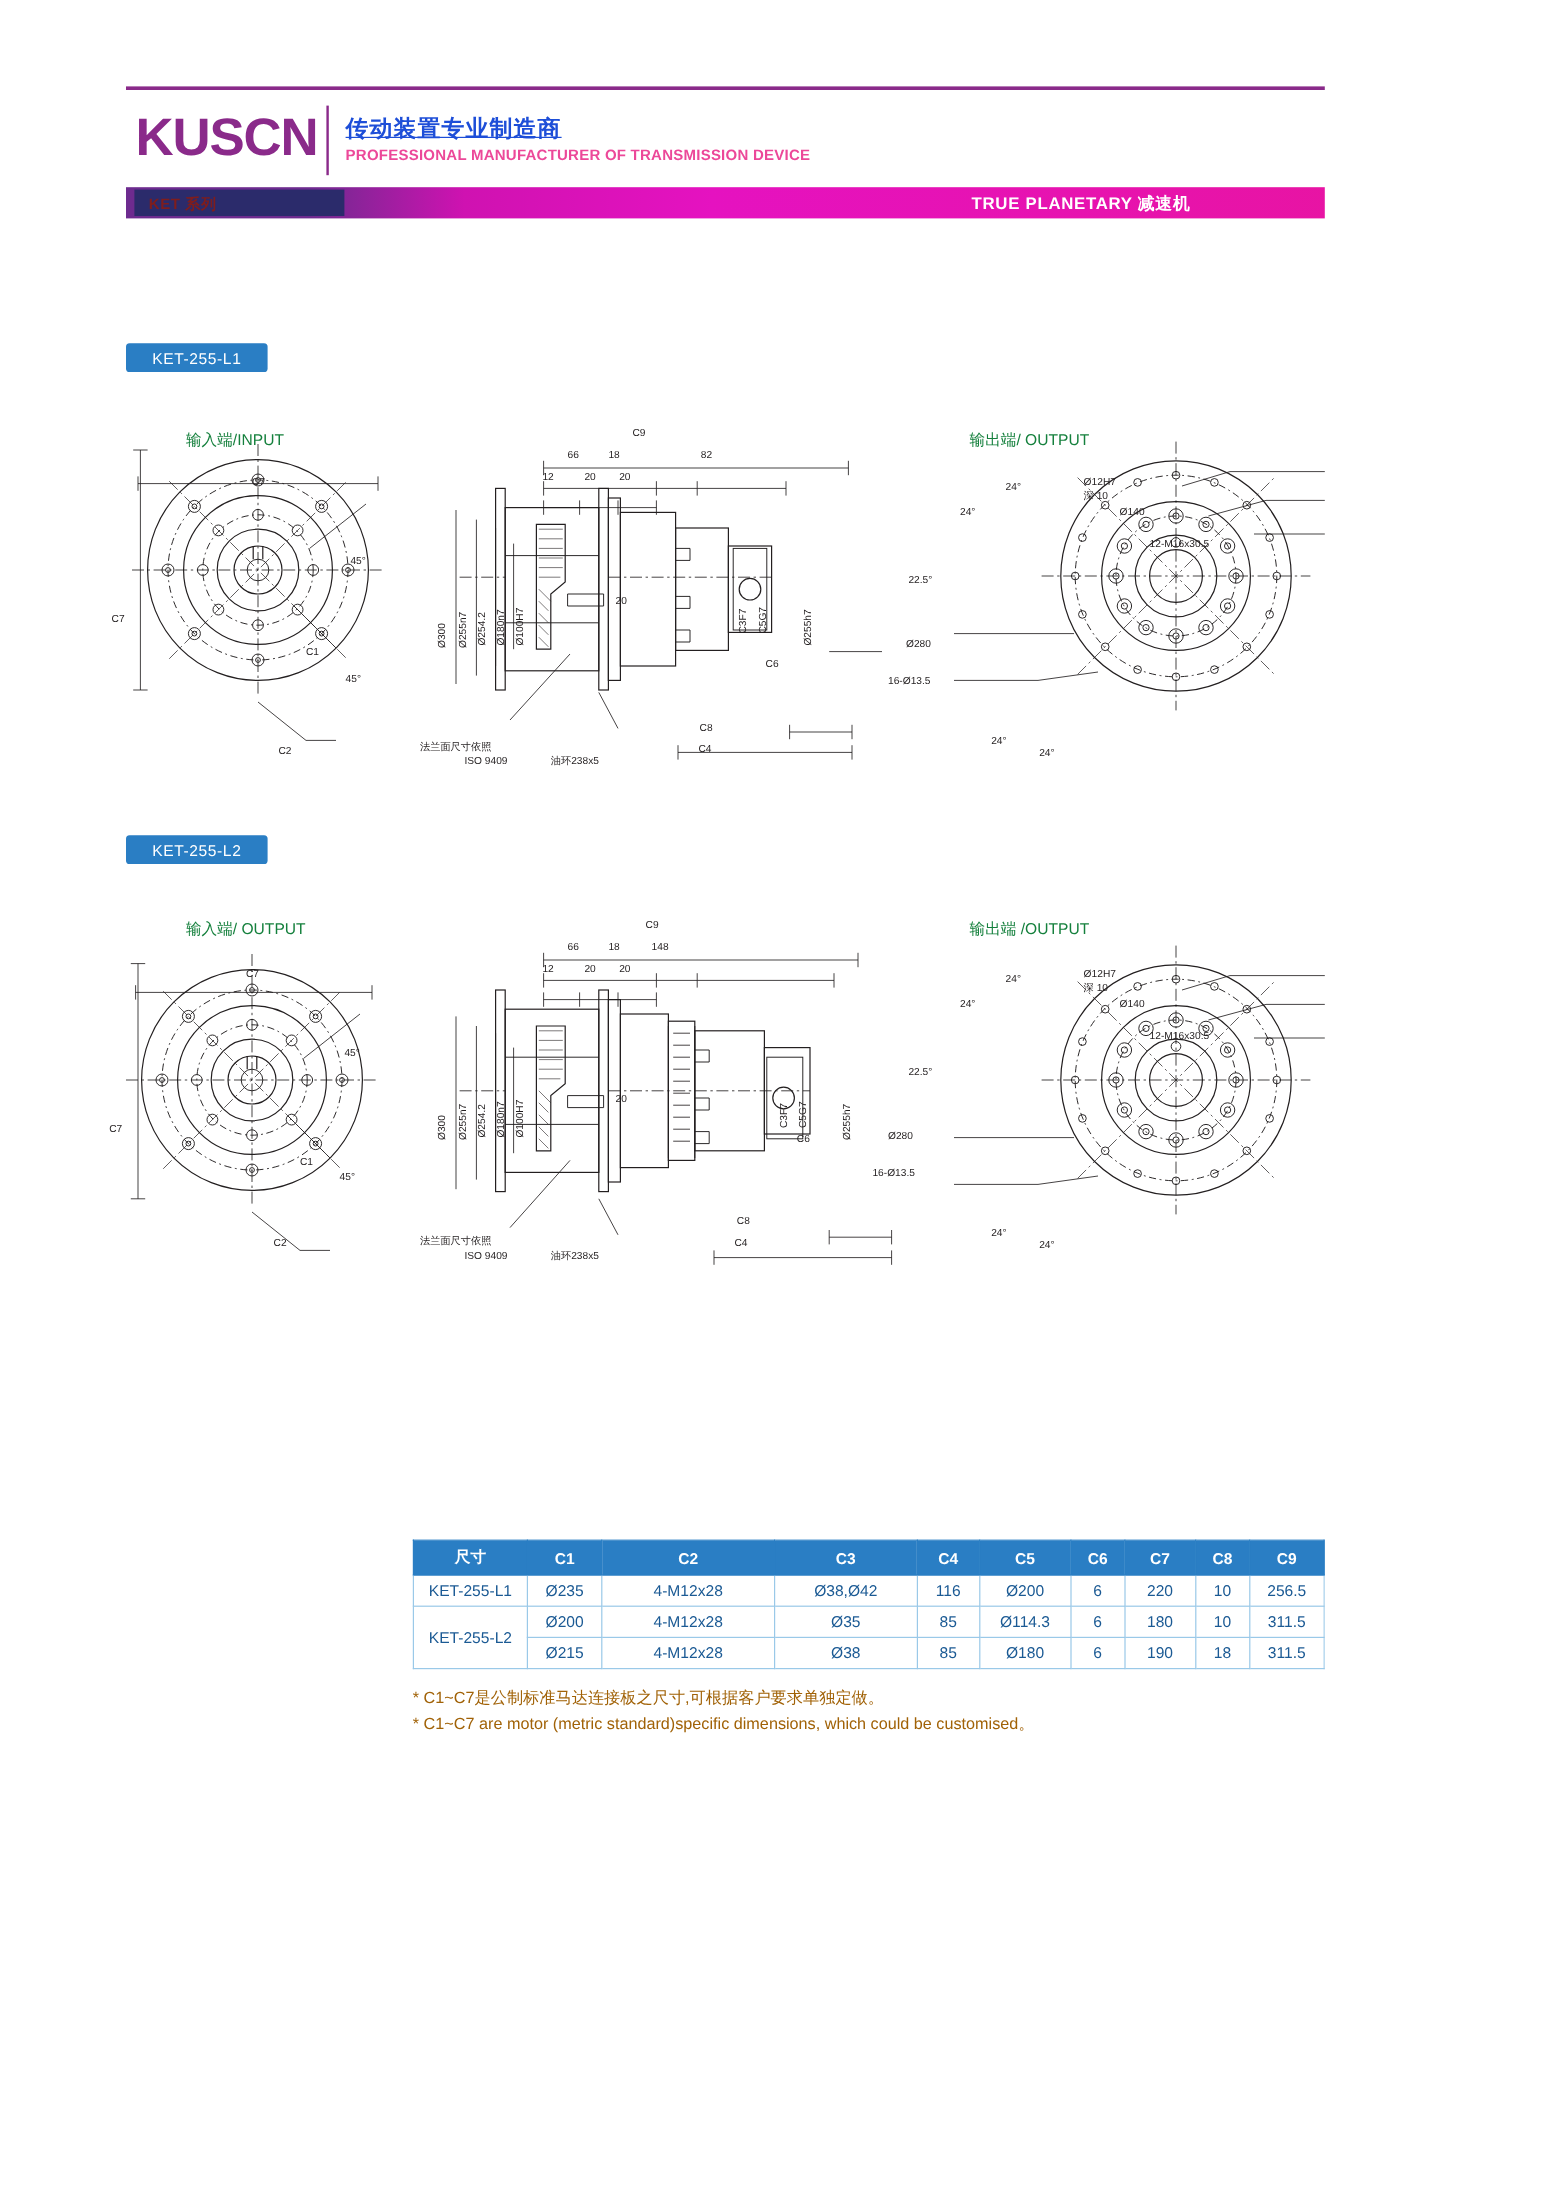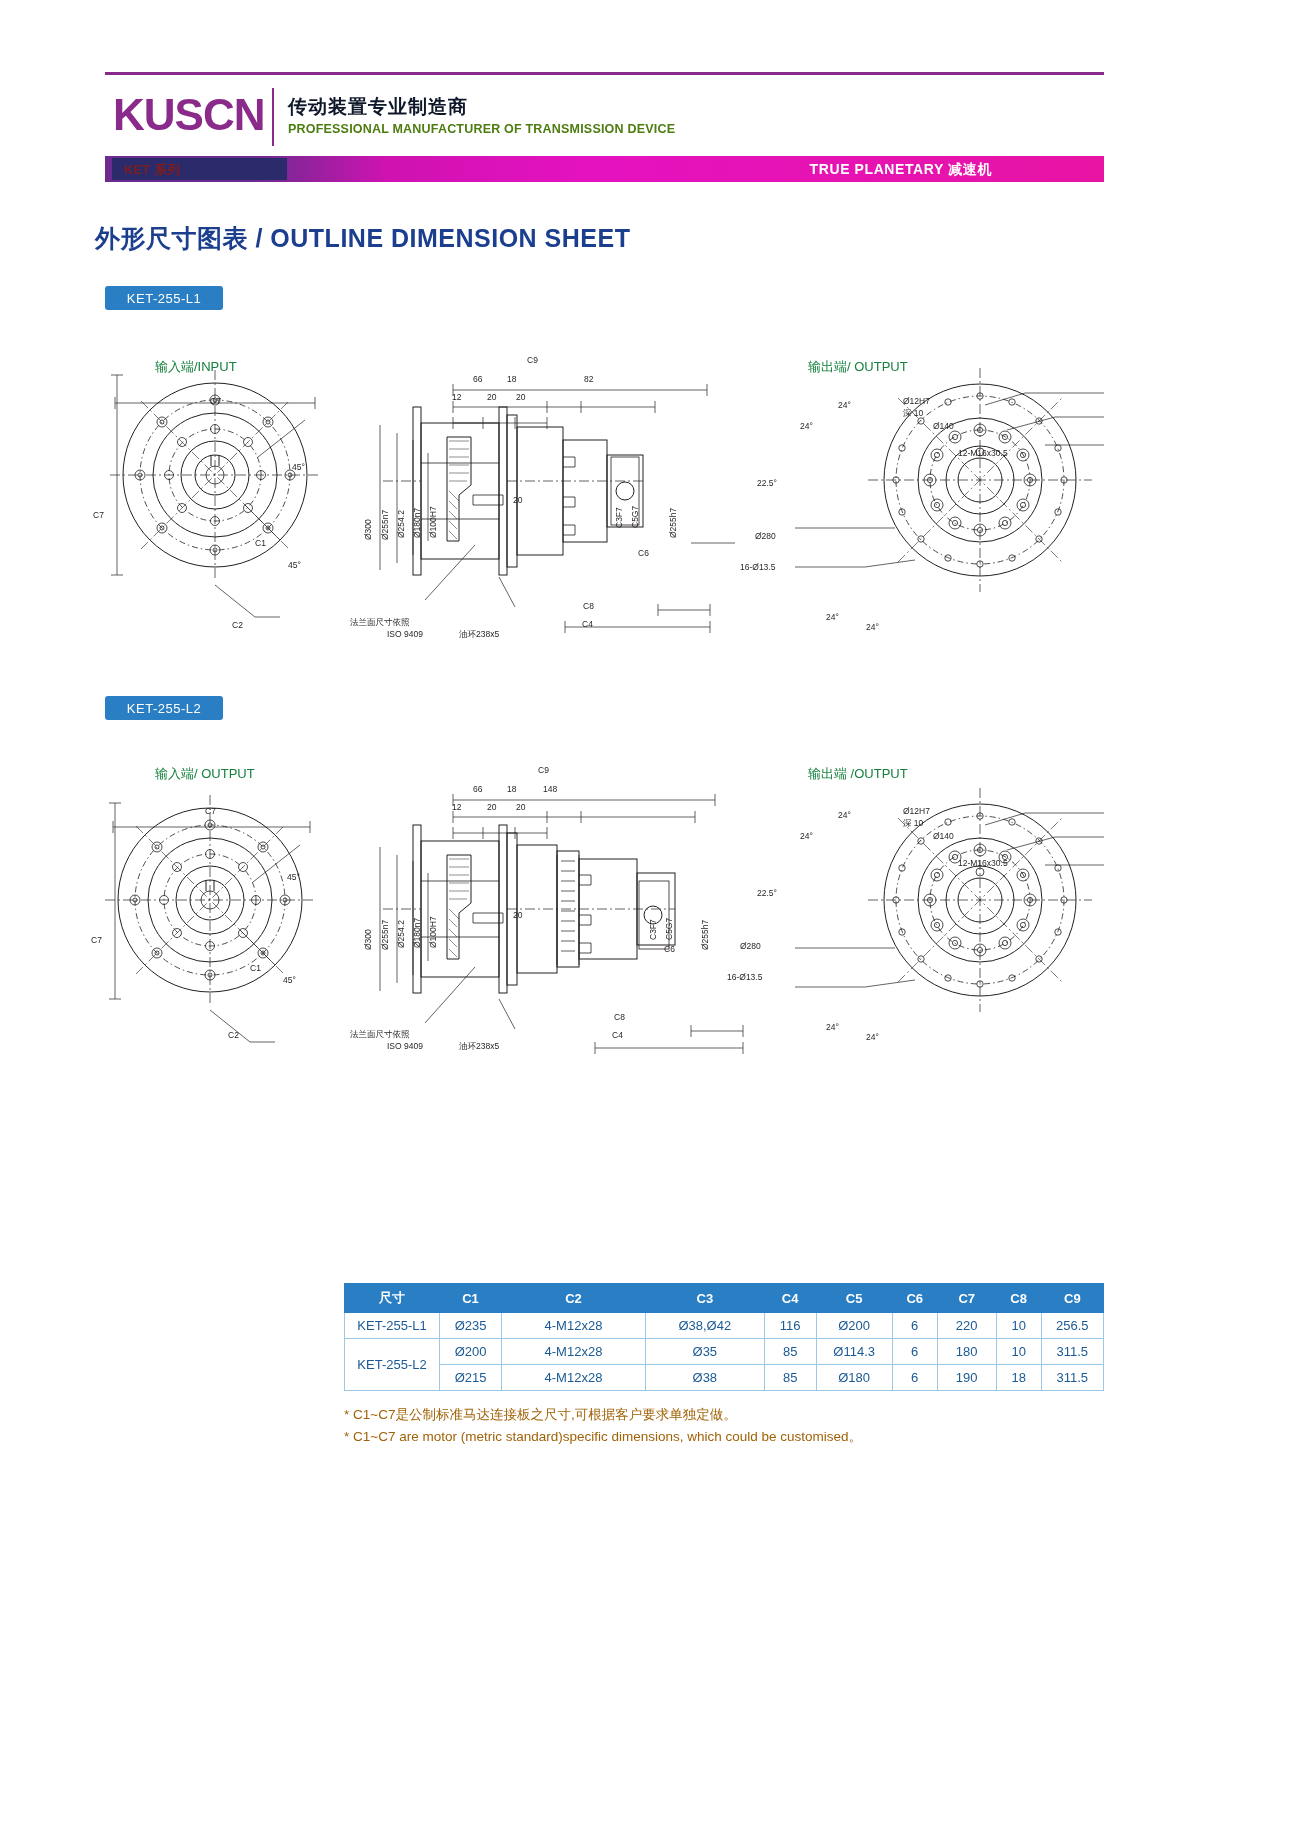--- a/index.html
+++ b/index.html
@@ -3,22 +3,22 @@
 <meta charset="utf-8">
 <style>
   html,body{margin:0;padding:0;background:#ffffff;}
   body{width:1302px;height:1837px;position:relative;font-family:"Liberation Sans",sans-serif;color:#231f20;}
   .page{position:absolute;left:0;top:0;width:1104px;height:1837px;overflow:hidden;}
 
   
   .top-rule{position:absolute;left:105px;top:72px;width:1085px;height:3px;background:#8a2a8a;}
   .logo{position:absolute;left:113px;top:90px;font-size:44px;font-weight:bold;letter-spacing:-1px;color:#8a2a8a;font-family:"Liberation Sans",sans-serif;}
   .hdr-div{position:absolute;left:272px;top:88px;width:2px;height:58px;background:#8a2a8a;}
-  .hdr-cn{position:absolute;left:288px;top:94px;font-size:19px;font-weight:bold;color:#0f172a;letter-spacing:1px;}
-  .hdr-en{position:absolute;left:288px;top:122px;font-size:12.5px;font-weight:bold;color:#4d7c0f;letter-spacing:0.2px;}
+  .hdr-cn{position:absolute;left:288px;top:94px;font-size:19px;font-weight:bold;color:#1d4ed8;letter-spacing:1px;text-decoration:underline;}
+  .hdr-en{position:absolute;left:288px;top:122px;font-size:12.5px;font-weight:bold;color:#ec4899;letter-spacing:0.2px;}
 
   .series-bar{position:absolute;left:105px;top:156px;width:1085px;height:26px;background:linear-gradient(90deg,#6d2b8f 0%,#6d2b8f 14%,#cf12b1 26%,#e512c0 45%,#e8149f 100%);}
   .series-left{position:absolute;left:112px;top:158px;width:175px;height:22px;background:#2b2b6b;}
   .series-left-txt{position:absolute;left:124px;top:162px;font-size:12.5px;font-weight:bold;color:#7f1d1d;letter-spacing:0.5px;}
   .series-right-txt{position:absolute;right:112px;top:161px;font-size:14px;font-weight:bold;color:#ffffff;letter-spacing:0.6px;}
 
   .title{position:absolute;left:95px;top:222px;font-size:25px;font-weight:bold;color:#1b3e8f;letter-spacing:0.5px;}
 
   .tag{position:absolute;height:24px;border-radius:3px;background:#2a7ec4;color:#fff;font-size:13px;display:flex;align-items:center;justify-content:center;letter-spacing:0.5px;}
   #tag1{left:105px;top:286px;width:118px;}
@@ -51,21 +51,20 @@
   <div class="logo"><span>KUSCN</span></div>
   <div class="hdr-div"></div>
   <div class="hdr-cn">传动装置专业制造商</div>
   <div class="hdr-en">PROFESSIONAL MANUFACTURER OF TRANSMISSION DEVICE</div>
 
   <div class="series-bar"></div>
   <div class="series-left"></div>
   <div class="series-left-txt">KET   系列</div>
   <div class="series-right-txt">TRUE  PLANETARY 减速机</div>
 
-  <div class="title">外形尺寸图表 / OUTLINE DIMENSION SHEET</div>
 
   <div class="tag" id="tag1">KET-255-L1</div>
 
   <div class="lbl" style="left:155px;top:358px;">输入端/INPUT</div>
   <div class="lbl" style="left:808px;top:358px;">输出端/ OUTPUT</div>
 
   <svg class="dwg" style="left:95px;top:345px;" width="1110" height="305" viewBox="0 0 1110 305">
     <g fill="none" stroke="#231f20" stroke-width="0.8">
 
       <g transform="translate(120,130)">

